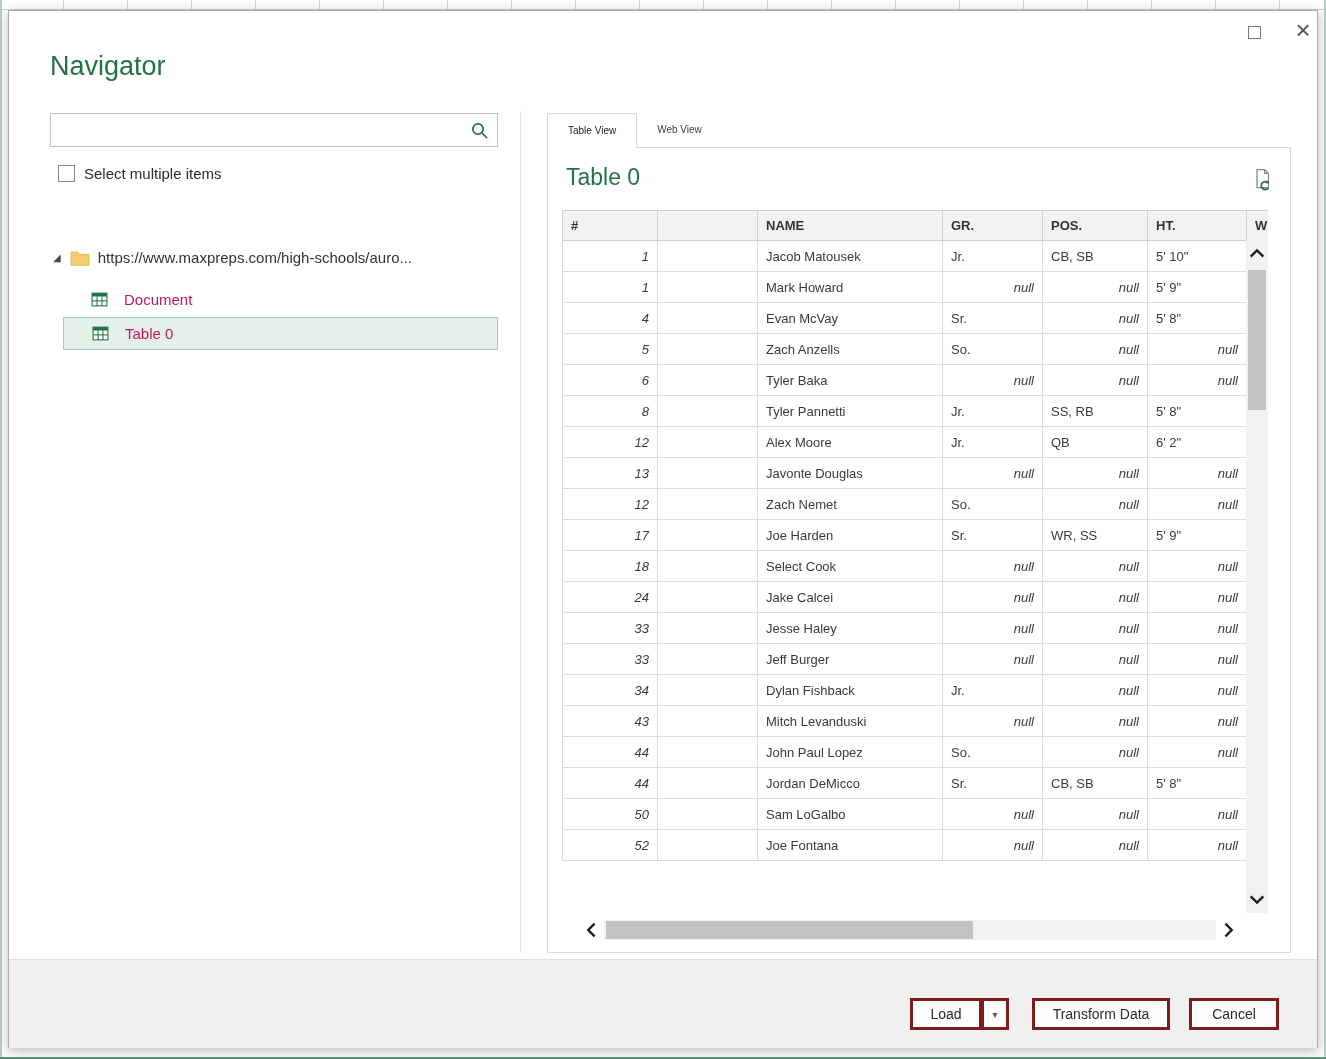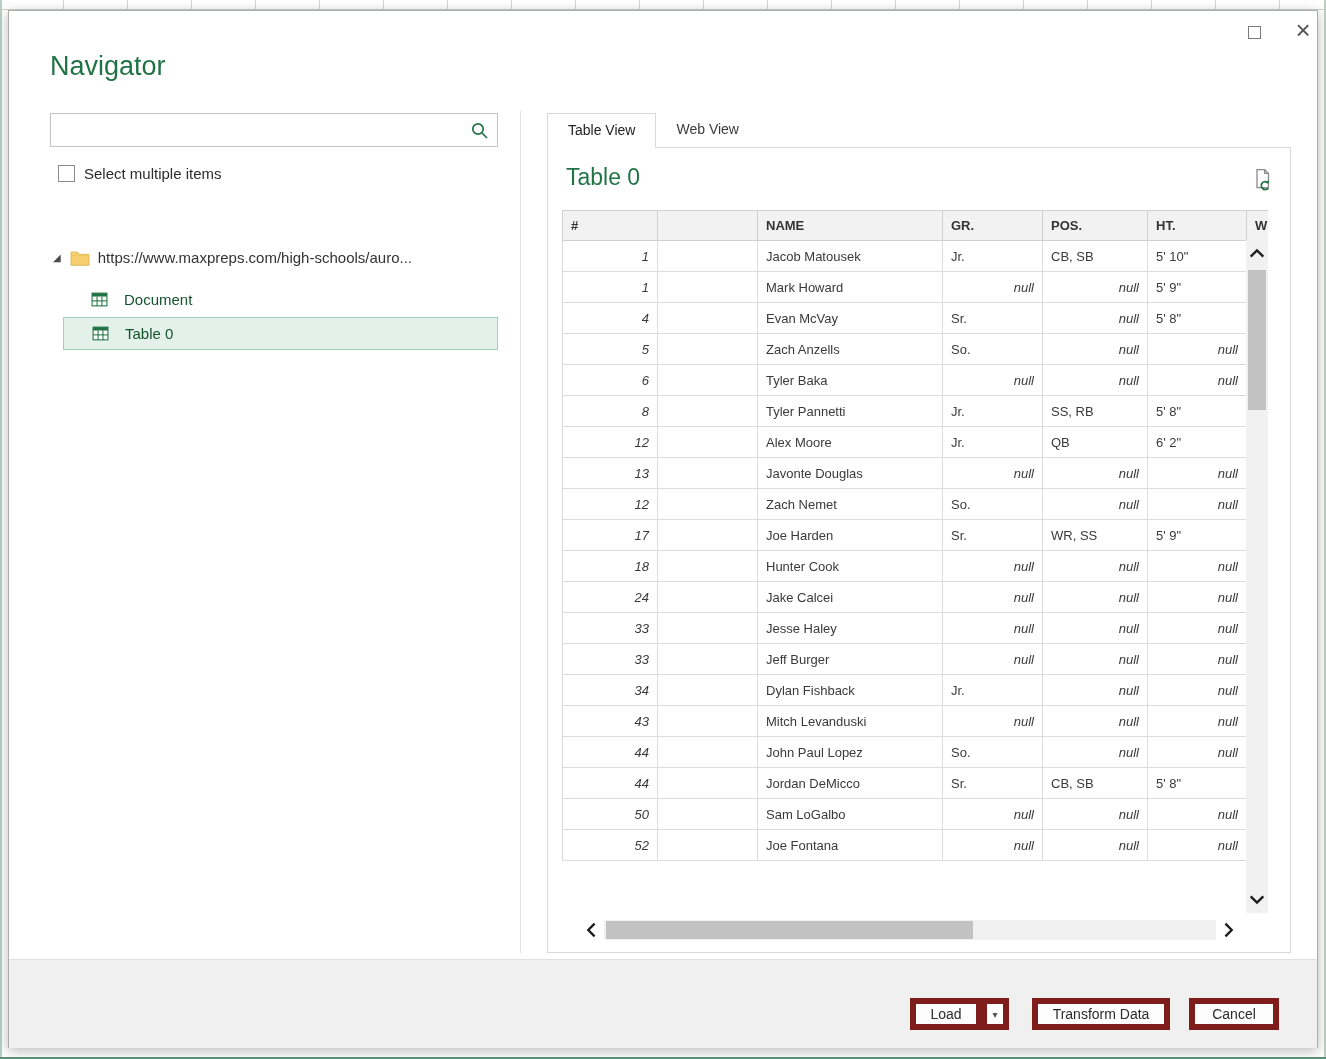--- a/index.html
+++ b/index.html
@@ -40,31 +40,31 @@
   .display-row { position:absolute; left:41px; top:193px; width:448px; height:24px; }
   .display-dd { font-size:15px; color:#2b2b2b; cursor:pointer; }
   .dd-caret { color:#666; font-size:12px; margin-left:5px; }
   .panel-refresh { position:absolute; right:4px; top:-4px; }
 
   
   .tree-root { position:absolute; left:44px; top:238px; display:flex; align-items:center; cursor:pointer; }
   .expander { font-size:10px; color:#4a4a4a; margin-right:9px; }
   .tree-ic { margin-right:8px; display:inline-flex; }
   .tree-url { font-size:15px; color:#333; white-space:nowrap; }
-  .tree-item { position:absolute; display:flex; align-items:center; font-size:15px; color:#14532d; cursor:pointer; }
+  .tree-item { position:absolute; display:flex; align-items:center; font-size:15px; color:#be185d; cursor:pointer; }
   .ti-doc { left:82px; top:273px; height:30px; }
   .ti-sel { left:54px; top:306px; width:435px; height:33px; background:#e4f1ea;
     border:1px solid #a3ceb8; padding-left:28px; }
   .tree-item .lbl { margin-left:8px; }
 
   .divider { position:absolute; left:511px; top:100px; width:1px; height:842px; background:#e1e1e1; }
 
   
   .tab-bar { position:absolute; left:538px; top:102px; height:35px; display:flex; z-index:3; }
-  .tab { height:35px; padding:0 20px; font-size:14px; color:#3c3c3c; line-height:33px; cursor:pointer; }
+  .tab { height:35px; padding:0 20px; font-size:10px; color:#3c3c3c; line-height:33px; cursor:pointer; }
   .tab.active { background:#fff; border:1px solid #d9d9d9; border-bottom:none; color:#222; }
 
   
   .preview { position:absolute; left:538px; top:136px; width:744px; height:806px;
     border:1px solid #d9d9d9; background:#fff; }
   .pv-title { position:absolute; left:18px; top:16px; font-size:23px; color:#217346; }
   .pv-refresh { position:absolute; right:16px; top:20px; cursor:pointer; }
 
   .grid-wrap { position:absolute; left:14px; top:62px; width:706px; height:703px; overflow:hidden; }
   table.grid { border-collapse:collapse; table-layout:fixed; width:760px; font-size:13px; }
@@ -84,21 +84,21 @@
 
   
   .hscroll { position:absolute; left:30px; top:770px; width:664px; height:24px; display:flex; align-items:center; }
   .hs-btn { width:26px; height:24px; display:flex; align-items:center; justify-content:center; cursor:pointer; }
   .hs-track { flex:1; height:20px; background:#f1f1f1; position:relative; }
   .hs-thumb { position:absolute; left:2px; top:1px; width:60%; height:18px; background:#c2c2c2; cursor:pointer; }
 
   
   .footer { position:absolute; left:0; top:948px; width:1308px; height:89px;
     background:#f0f0f0; border-top:1px solid #e0e0e0; }
-  .btn { position:absolute; top:38px; height:32px; background:#fdfdfd; border:6px solid #7f1d1d;
+  .btn { position:absolute; top:38px; height:32px; background:#fdfdfd; border:3px solid #7f1d1d;
     font-size:14px; font-family:inherit; color:#2b2b2b; cursor:pointer; }
   .btn-load { left:901px; width:72px; }
   .btn-load-dd { left:972px; width:28px; font-size:10px; color:#555; }
   .btn-transform { left:1023px; width:138px; }
   .btn-cancel { left:1180px; width:90px; }
 </style>
 </head>
 <body>
 
 <div class="bg-strip"></div>
@@ -297,21 +297,21 @@
               <td class="c-text"></td>
               <td class="c-text">Joe Harden</td>
               <td class="c-text">Sr.</td>
               <td class="c-text">WR, SS</td>
               <td class="c-text">5' 9"</td>
               <td class="c-text"></td>
             </tr>
             <tr>
               <td class="c-num">18</td>
               <td class="c-text"></td>
-              <td class="c-text">Hunter Cook</td>
+              <td class="c-text">Select Cook</td>
               <td class="c-null">null</td>
               <td class="c-null">null</td>
               <td class="c-null">null</td>
               <td class="c-text"></td>
             </tr>
             <tr>
               <td class="c-num">24</td>
               <td class="c-text"></td>
               <td class="c-text">Jake Calcei</td>
               <td class="c-null">null</td>

